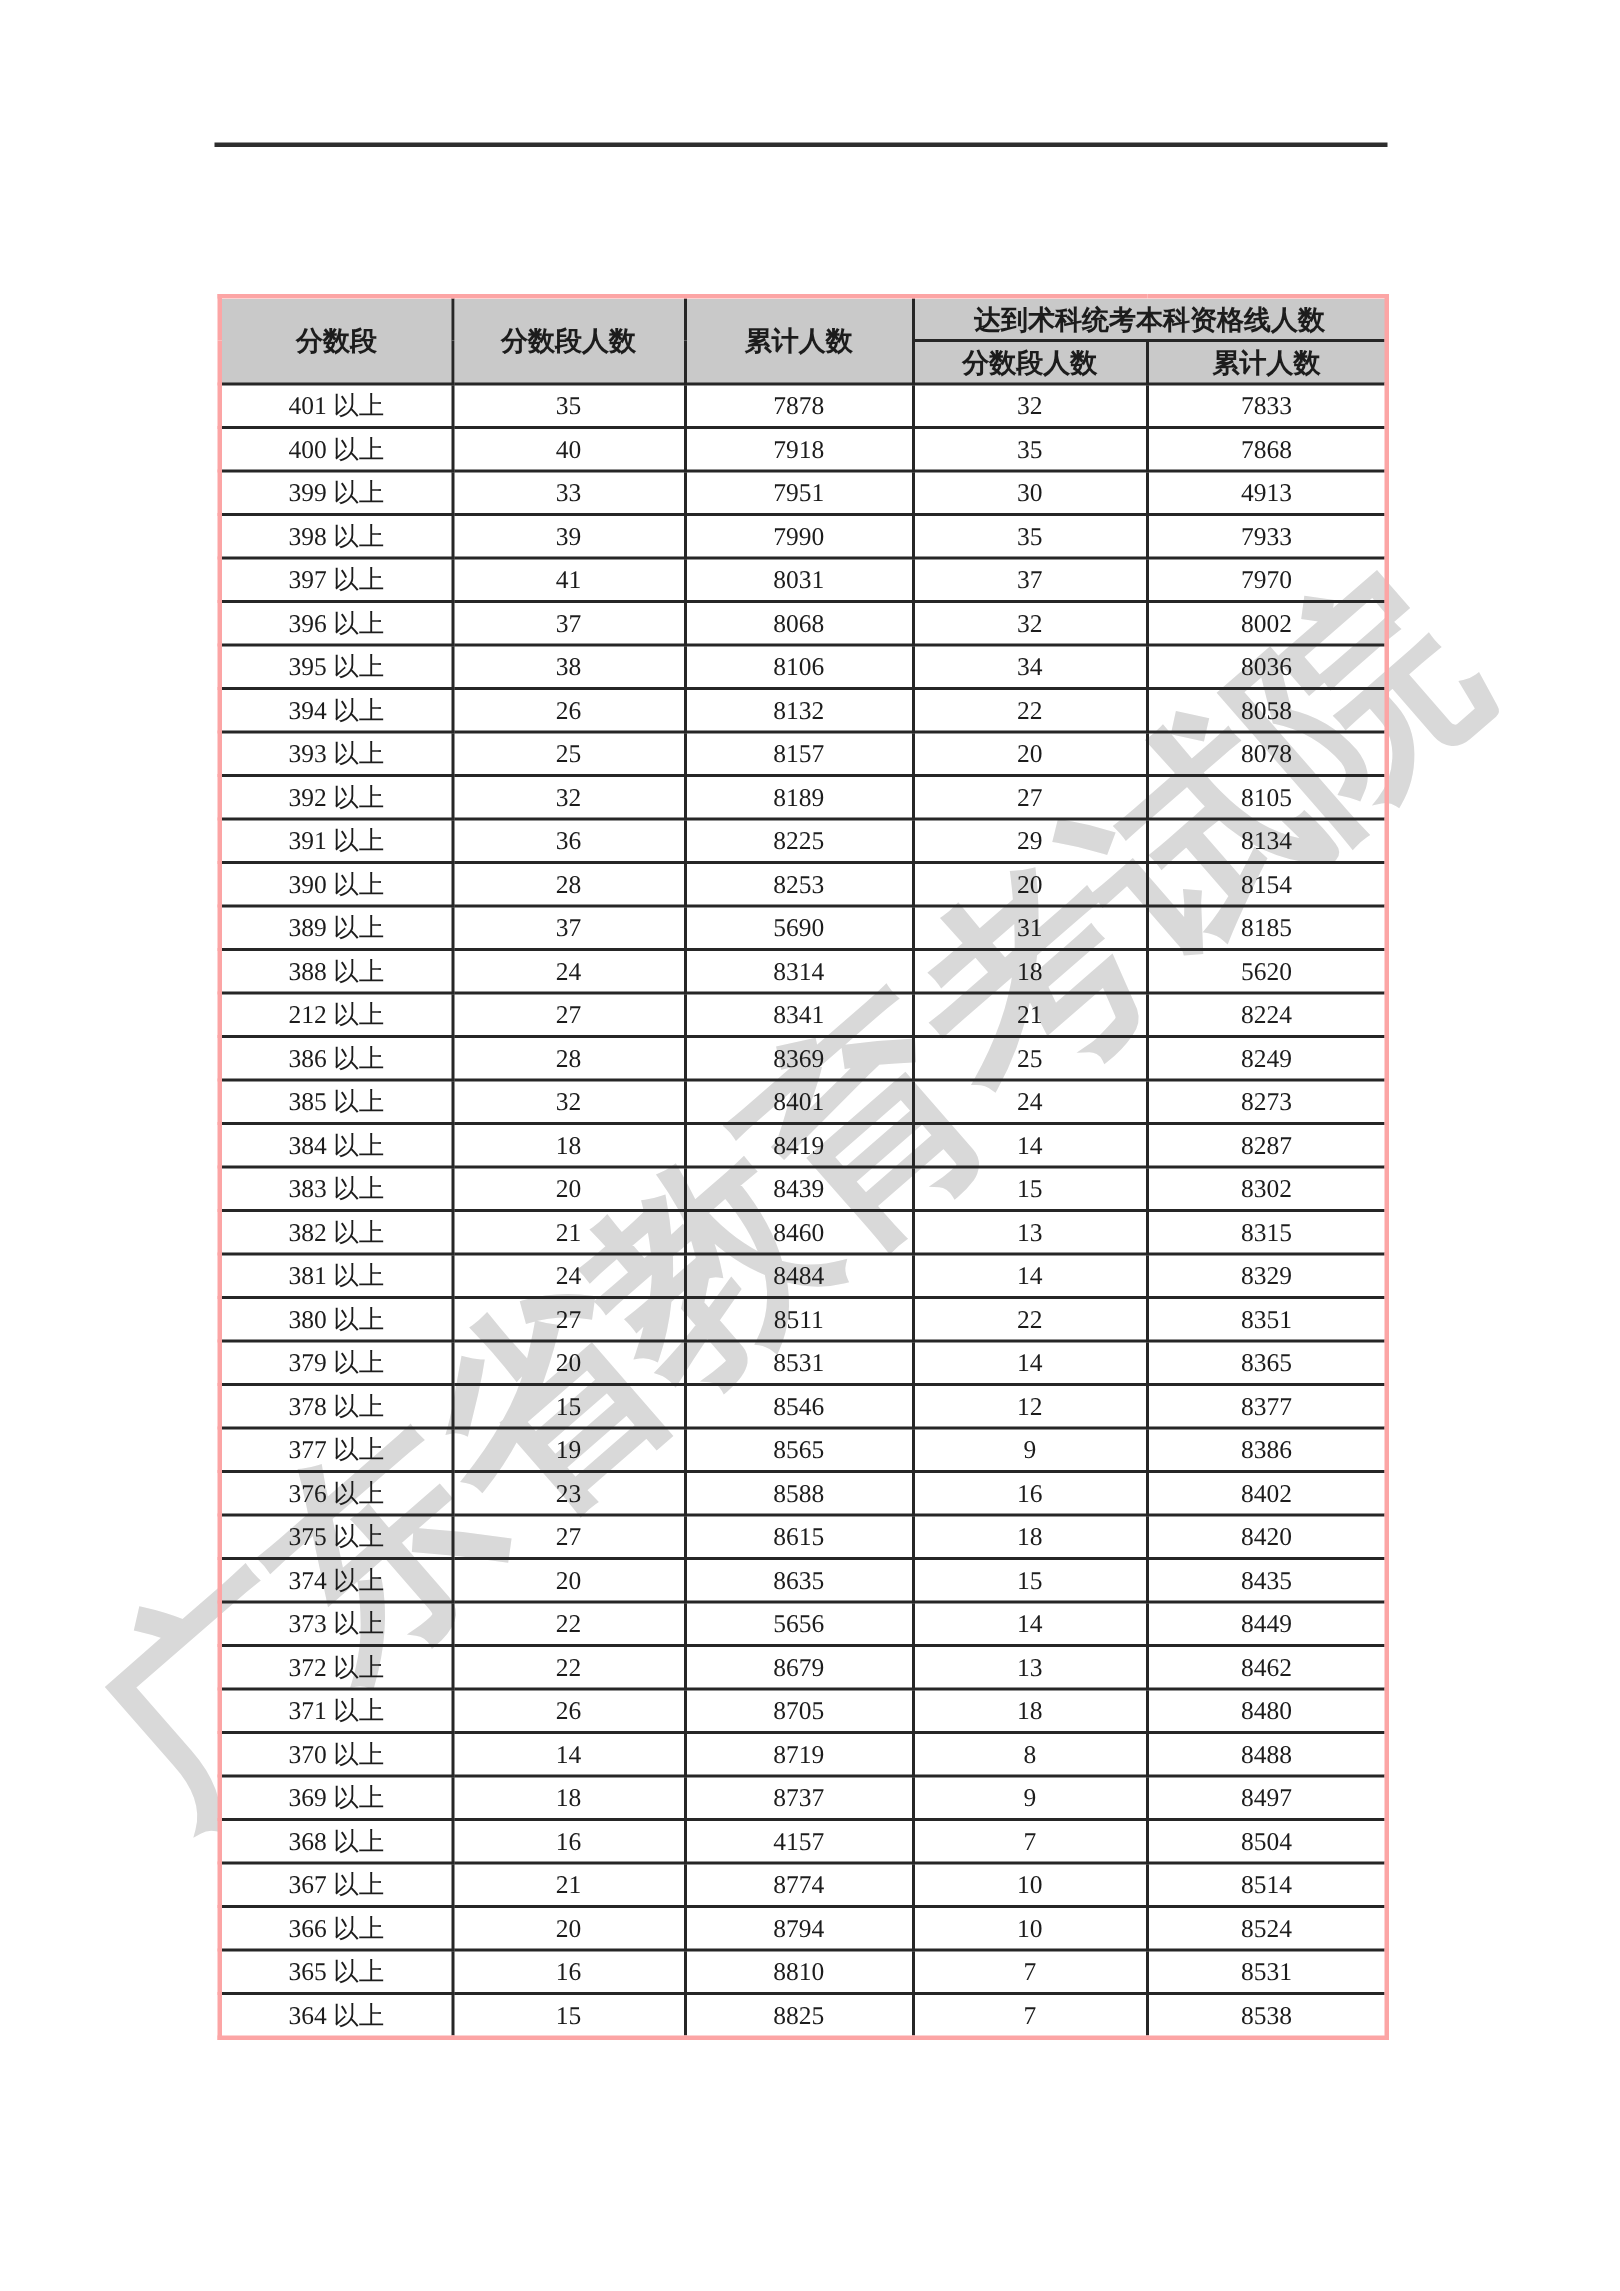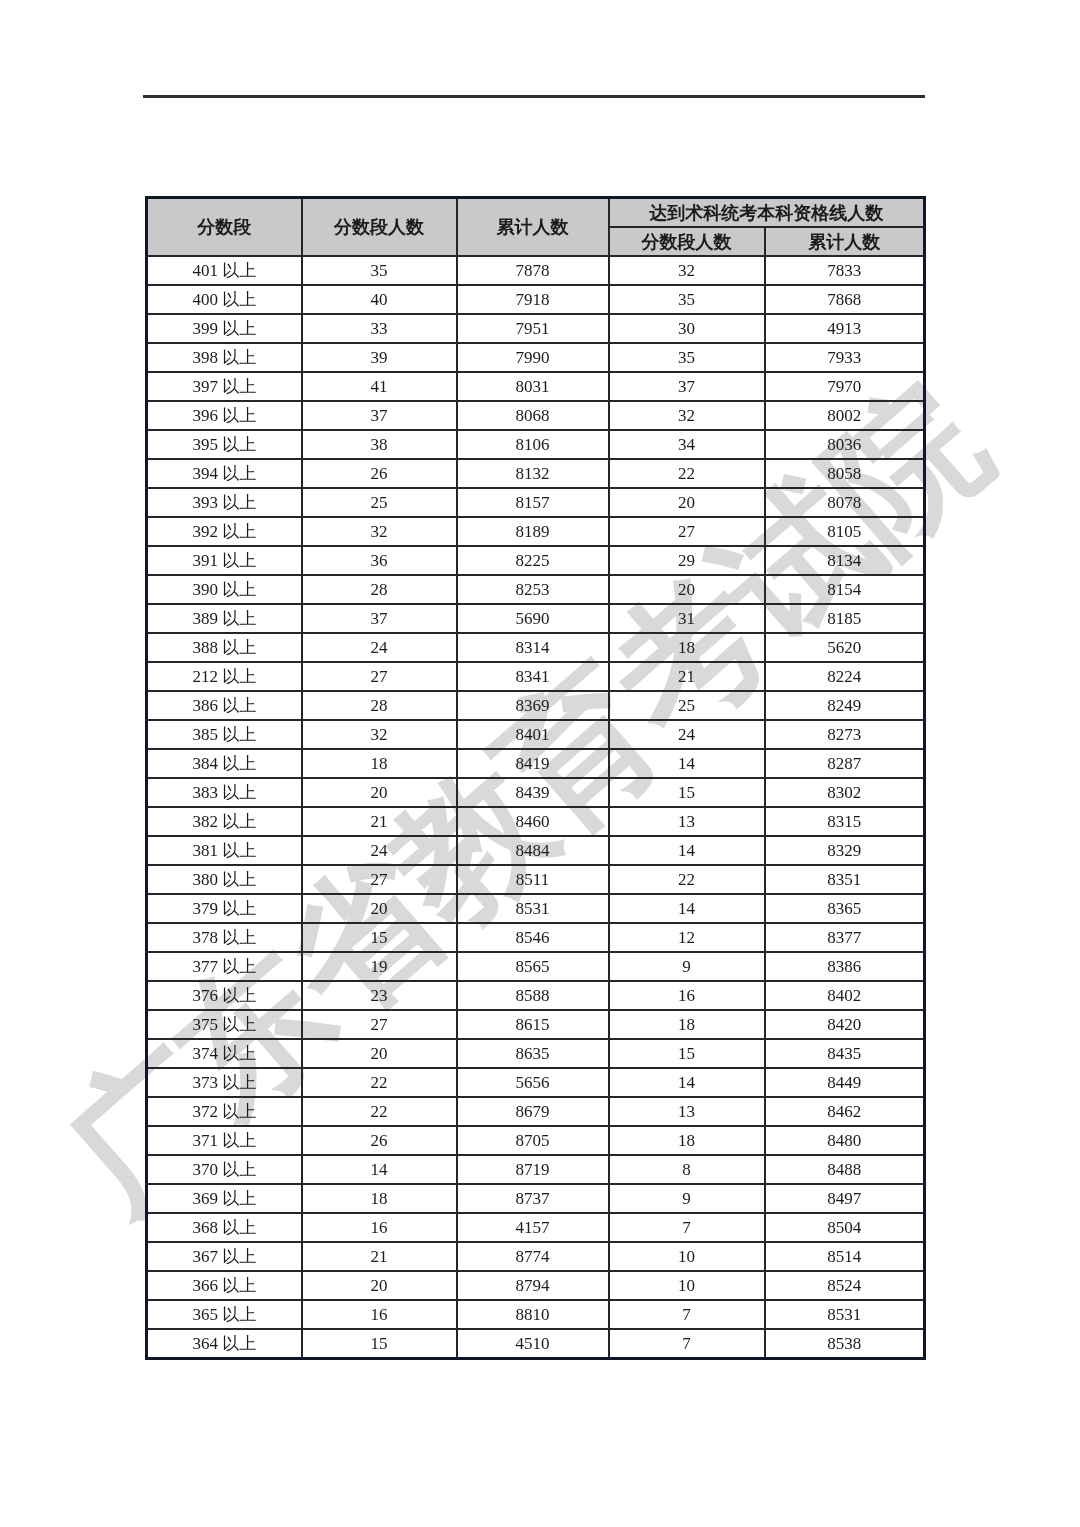--- a/index.html
+++ b/index.html
@@ -51,21 +51,21 @@
   }
   table.score-table th,
   table.score-table td {
     border: 2px solid #262626;
     text-align: center;
     vertical-align: middle;
     padding: 0;
     overflow: hidden;
   }
   table.score-table {
-    border: 3px solid #0f172a;
+    border: 3px solid #fca5a5;
   }
   table.score-table th {
     background: #c9c9c9;
     font-weight: bold;
     font-size: 18px;
     height: 27px;
   }
   table.score-table td {
     background: transparent;
     font-size: 17px;
@@ -357,20 +357,20 @@
         <tr>
           <td>365 以上</td>
           <td>16</td>
           <td>8810</td>
           <td>7</td>
           <td>8531</td>
         </tr>
         <tr>
           <td>364 以上</td>
           <td>15</td>
-          <td>4510</td>
+          <td>8825</td>
           <td>7</td>
           <td>8538</td>
         </tr>
       </tbody>
   </table>
 
 </div>
 
 </body></html>

